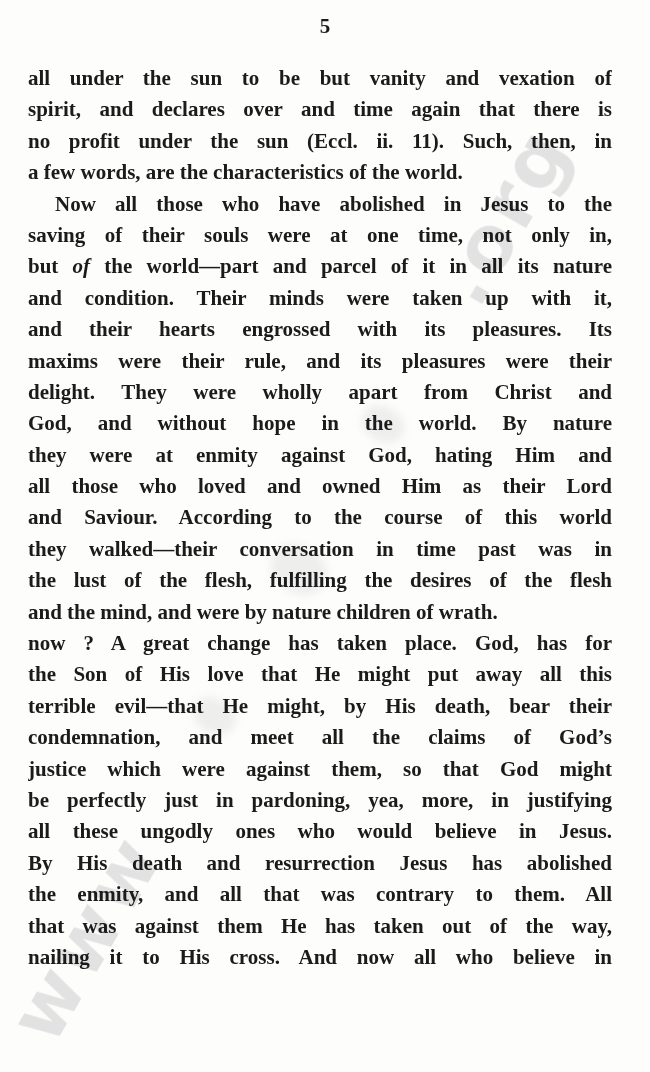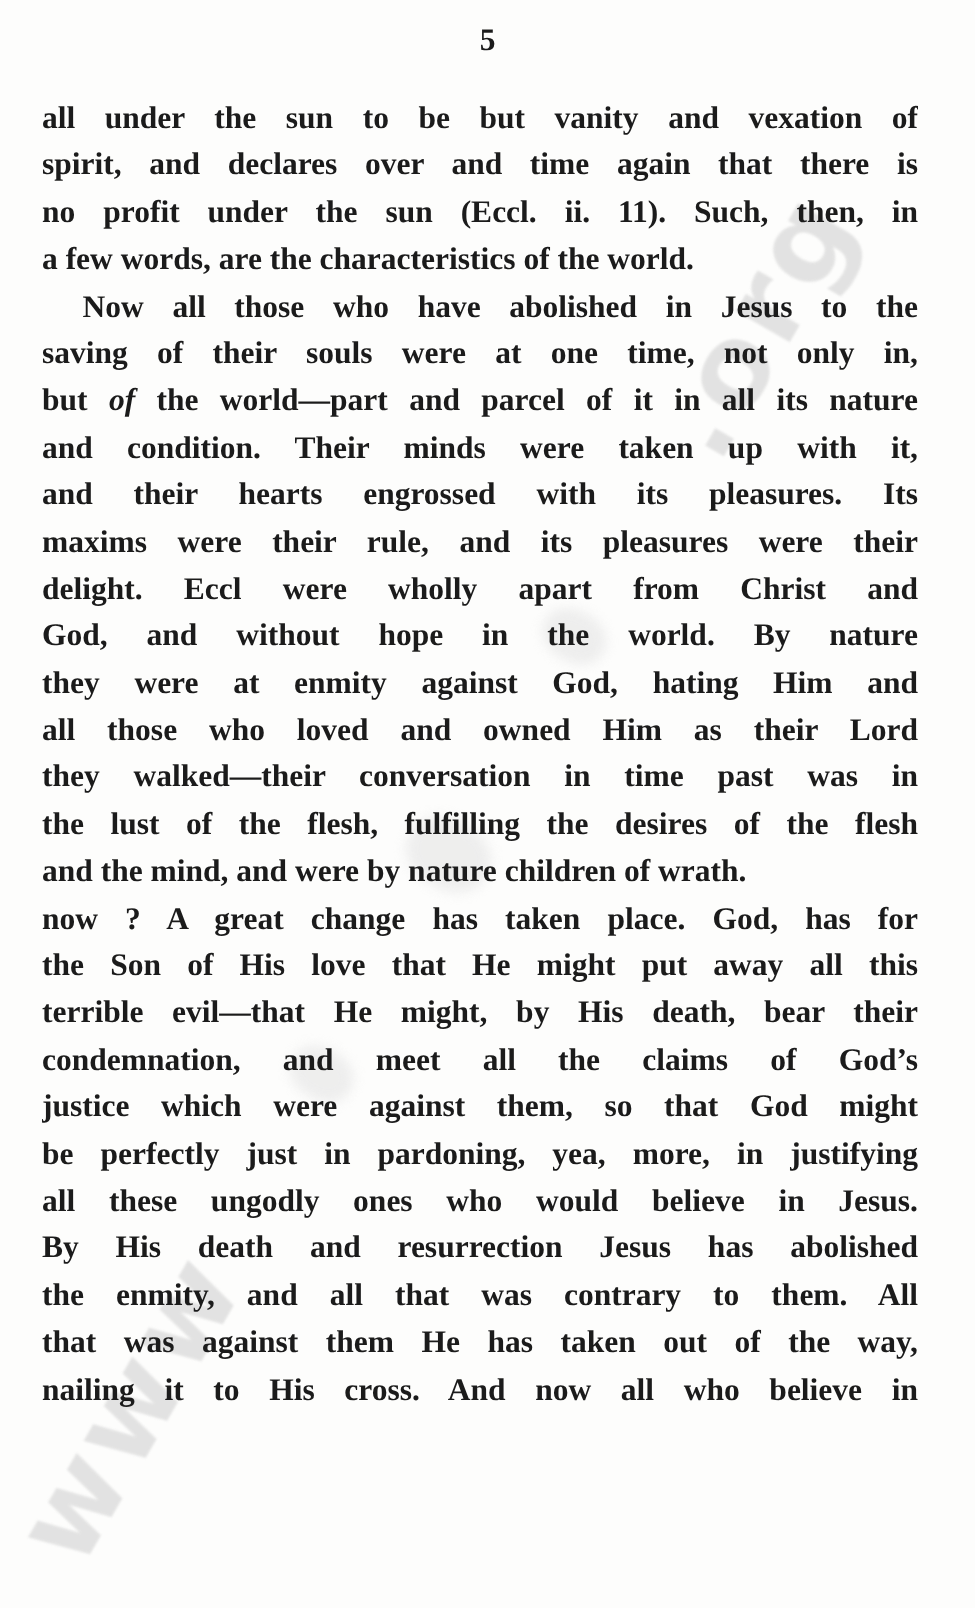--- a/index.html
+++ b/index.html
@@ -115,24 +115,25 @@
       <div class="line">all under the sun to be but vanity and vexation of</div>
       <div class="line">spirit, and declares over and time again that there is</div>
       <div class="line">no profit under the sun (Eccl. ii. 11). Such, then, in</div>
       <div class="line endline">a few words, are the characteristics of the world.</div>
       <div class="line indent">Now all those who have abolished in Jesus to the</div>
       <div class="line">saving of their souls were at one time, not only in,</div>
       <div class="line">but <em>of</em> the world—part and parcel of it in all its nature</div>
       <div class="line">and condition. Their minds were taken up with it,</div>
       <div class="line">and their hearts engrossed with its pleasures. Its</div>
       <div class="line">maxims were their rule, and its pleasures were their</div>
-      <div class="line">delight. Eccl were wholly apart from Christ and</div>
+      <div class="line">delight. They were wholly apart from Christ and</div>
       <div class="line">God, and without hope in the world. By nature</div>
       <div class="line">they were at enmity against God, hating Him and</div>
       <div class="line">all those who loved and owned Him as their Lord</div>
+      <div class="line">and Saviour. According to the course of this world</div>
       <div class="line">they walked—their conversation in time past was in</div>
       <div class="line">the lust of the flesh, fulfilling the desires of the flesh</div>
       <div class="line endline">and the mind, and were by nature children of wrath.</div>
       <div class="line">now ? A great change has taken place. God, has for</div>
       <div class="line">the Son of His love that He might put away all this</div>
       <div class="line">terrible evil—that He might, by His death, bear their</div>
       <div class="line">condemnation, and meet all the claims of God’s</div>
       <div class="line">justice which were against them, so that God might</div>
       <div class="line">be perfectly just in pardoning, yea, more, in justifying</div>
       <div class="line">all these ungodly ones who would believe in Jesus.</div>

